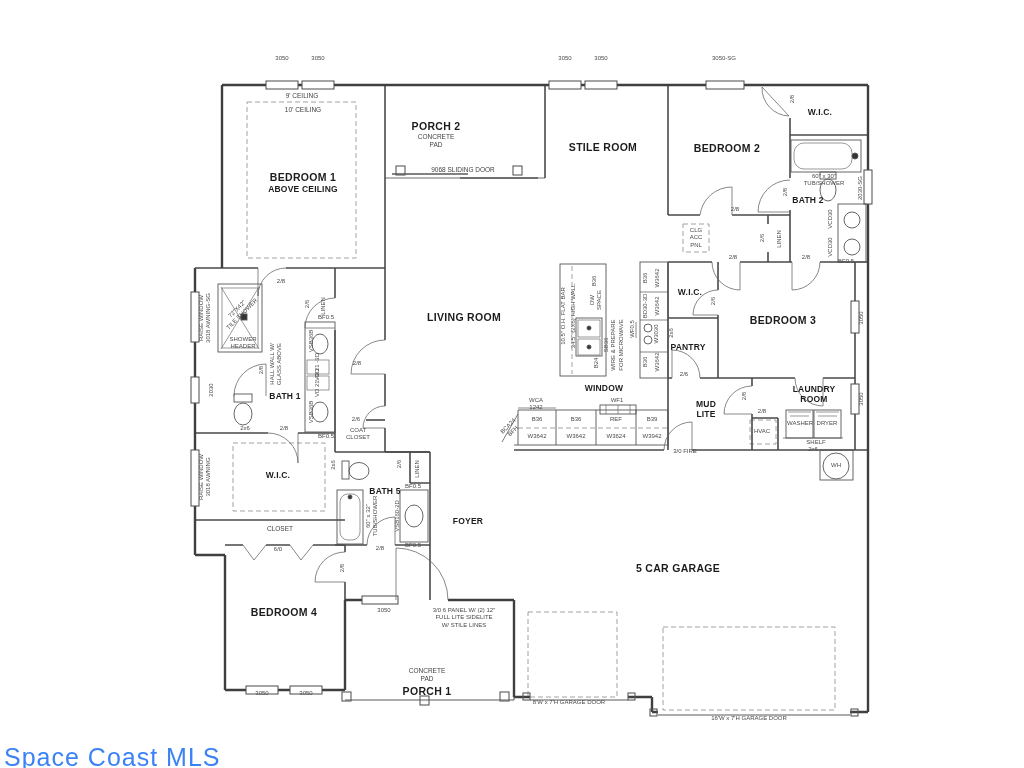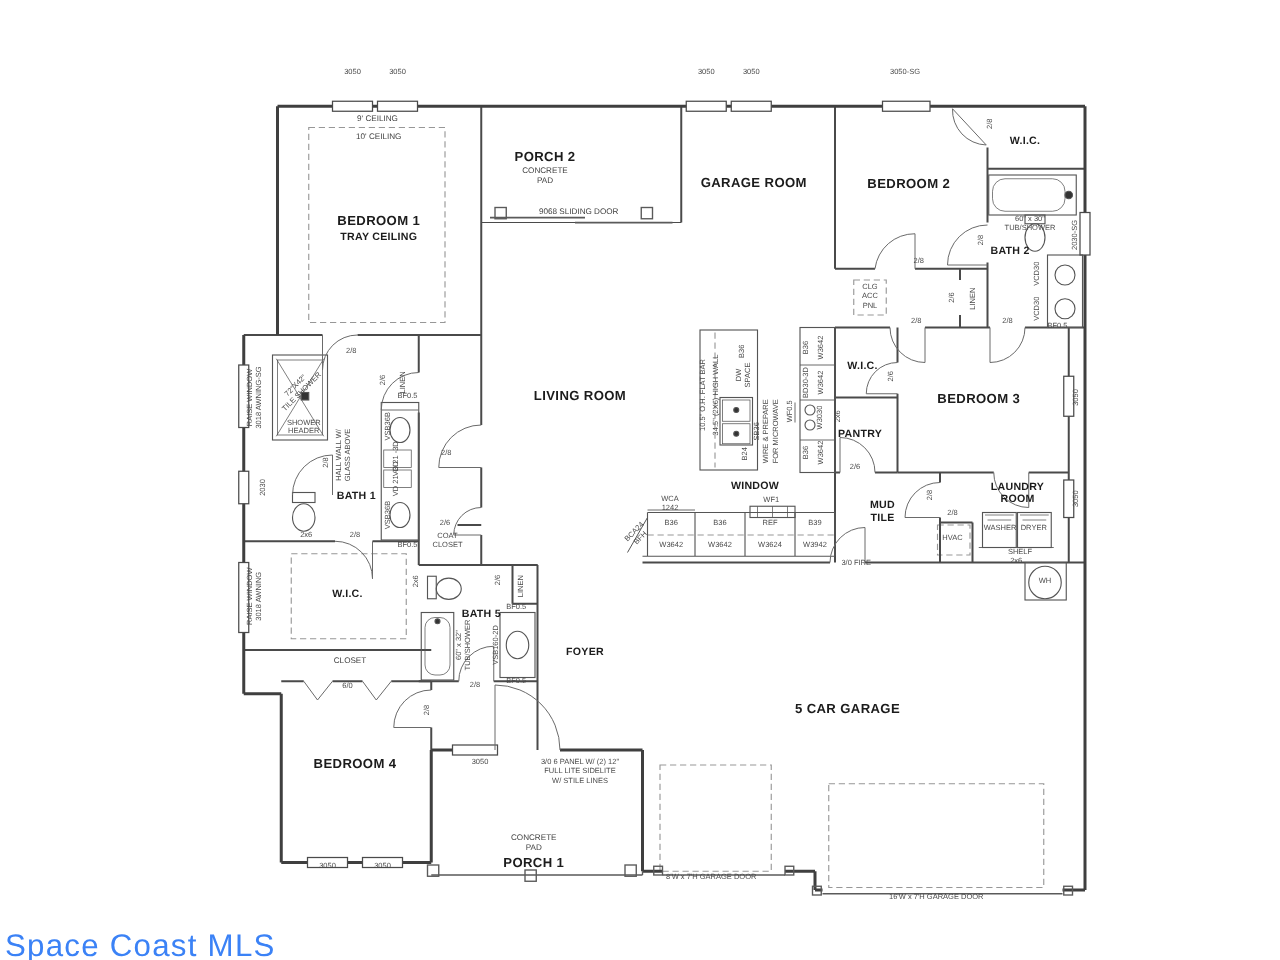--- a/index.html
+++ b/index.html
@@ -176,35 +176,35 @@
     <path d="M792,262 V290 M820,262 A28,28 0 0 1 792,290"></path>
     <path d="M718,315 H693 M693,315 A25,25 0 0 1 718,290"></path>
     <path d="M672,378 V350 M672,350 A28,28 0 0 1 700,378"></path>
     <path d="M823,378 V406 M795,378 A28,28 0 0 0 823,406"></path>
     <path d="M752,414 H724 M724,414 A28,28 0 0 1 752,386"></path>
     <path d="M692,450 V422 M692,422 A28,28 0 0 0 664,450"></path>
   </g>
 </svg>
 
 <span class="lbl rm" style="left:303px;top:177px">BEDROOM 1</span>
-<span class="lbl rs" style="left:303px;top:189px">TRAY CEILING</span>
+<span class="lbl rs" style="left:303px;top:189px">ABOVE CEILING</span>
 <span class="lbl rm" style="left:436px;top:126px">PORCH 2</span>
 <span class="lbl" style="left:436px;top:141px">CONCRETE
 PAD</span>
-<span class="lbl rm" style="left:603px;top:147px">GARAGE ROOM</span>
+<span class="lbl rm" style="left:603px;top:147px">STILE ROOM</span>
 <span class="lbl rm" style="left:727px;top:148px">BEDROOM 2</span>
 <span class="lbl rs" style="left:820px;top:112px">W.I.C.</span>
 <span class="lbl rs" style="left:808px;top:200px">BATH 2</span>
 <span class="lbl rm" style="left:783px;top:320px">BEDROOM 3</span>
 <span class="lbl rs" style="left:690px;top:292px">W.I.C.</span>
 <span class="lbl rs" style="left:688px;top:347px">PANTRY</span>
 <span class="lbl rm" style="left:464px;top:317px">LIVING ROOM</span>
 <span class="lbl rs" style="left:604px;top:388px">WINDOW</span>
 <span class="lbl rs" style="left:706px;top:409px">MUD
-TILE</span>
+LITE</span>
 <span class="lbl rs" style="left:814px;top:394px">LAUNDRY
 ROOM</span>
 <span class="lbl rs" style="left:285px;top:396px">BATH 1</span>
 <span class="lbl rs" style="left:278px;top:475px">W.I.C.</span>
 <span class="lbl rs" style="left:385px;top:491px">BATH 5</span>
 <span class="lbl rs" style="left:468px;top:521px">FOYER</span>
 <span class="lbl rm" style="left:678px;top:568px">5 CAR GARAGE</span>
 <span class="lbl rm" style="left:284px;top:612px">BEDROOM 4</span>
 <span class="lbl rm" style="left:427px;top:691px">PORCH 1</span>
 <span class="lbl" style="left:427px;top:675px">CONCRETE

